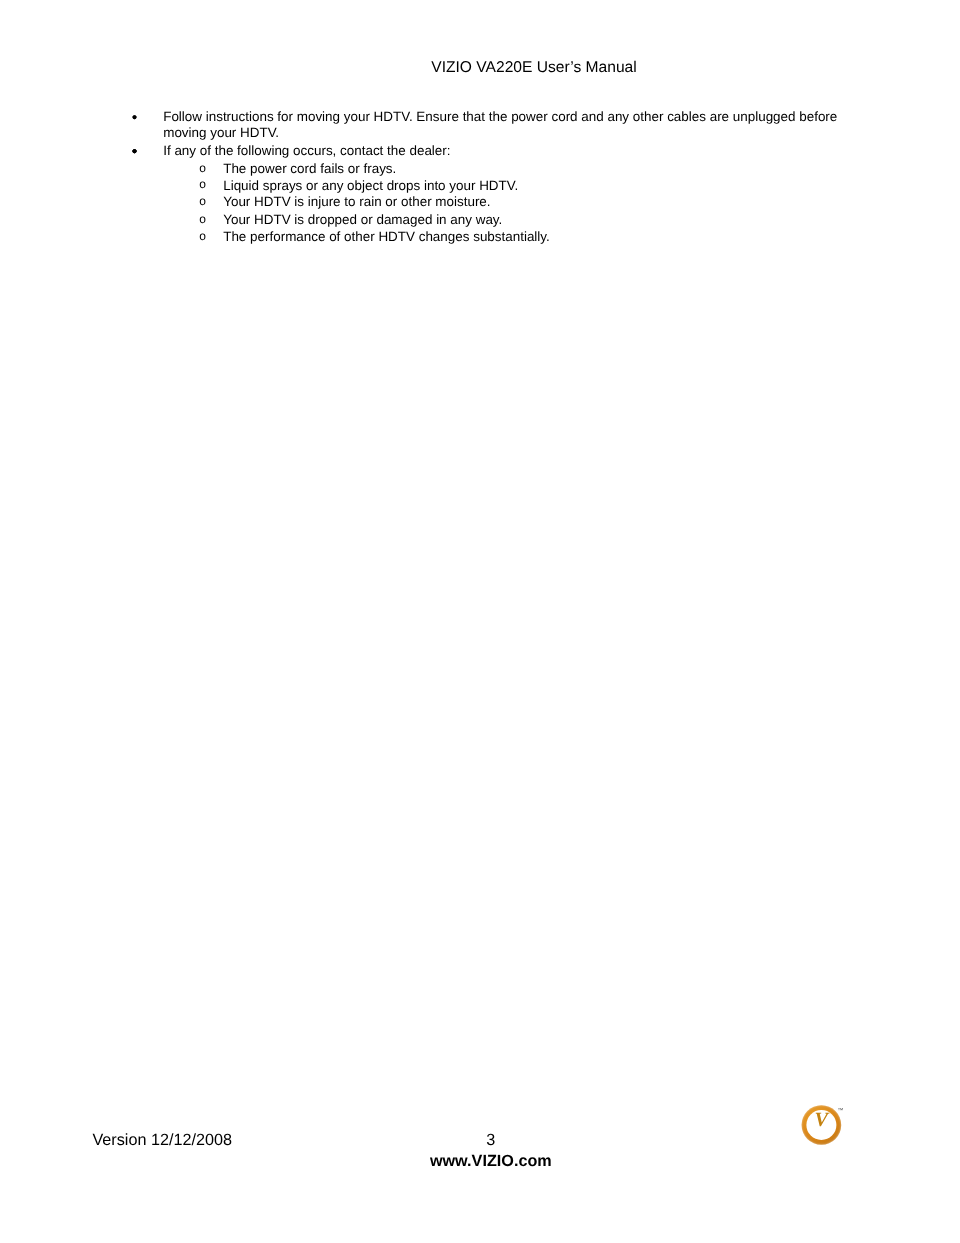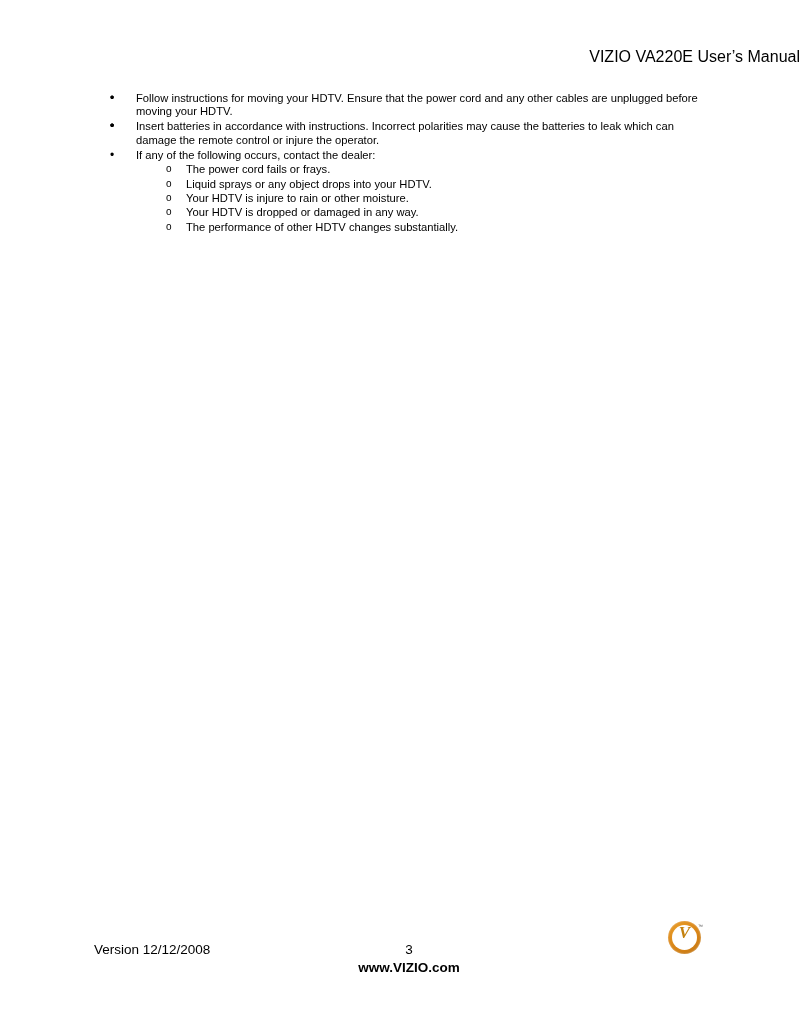--- a/index.html
+++ b/index.html
@@ -16,22 +16,22 @@
     width: 800px;
     height: 1036px;
     background: #ffffff;
     overflow: hidden;
   }
   .header {
     position: absolute;
     top: 48px;
     left: 0;
     width: 800px;
-    text-align: right;
-    font-size: 16px;
+    text-align: center;
+    font-size: 13px;
     color: #000;
   }
   .header-inner {
     display: inline-block;
     margin-left: 90px;
   }
   .content {
     position: absolute;
     top: 90px;
     left: 98px;
@@ -78,21 +78,21 @@
   }
   .footer {
     position: absolute;
     left: 0;
     width: 800px;
     bottom: 0;
     height: 130px;
   }
   .version {
     position: absolute;
-    left: 94px;
+    left: 77px;
     top: 36px;
     font-size: 13.5px;
   }
   .pagenum {
     position: absolute;
     left: 0;
     top: 36px;
     width: 800px;
     text-align: center;
     font-size: 13.5px;
@@ -178,21 +178,20 @@
       <li>
         <span class="bullet">•</span>
       </li>
 
       <li>
         <span class="bullet">•</span>
       </li>
 
       <li>
         <span class="bullet">•</span>
-        <span>Insert batteries in accordance with instructions. Incorrect polarities may cause the batteries to leak which can damage the remote control or injure the operator.</span>
       </li>
 
       <li>
         <span class="bullet">•</span>
         <span>If any of the following occurs, contact the dealer:</span>
         <ul class="level2">
           <li>
             <span class="bullet2">o</span>
             <span>The power cord fails or frays.</span>
           </li>

